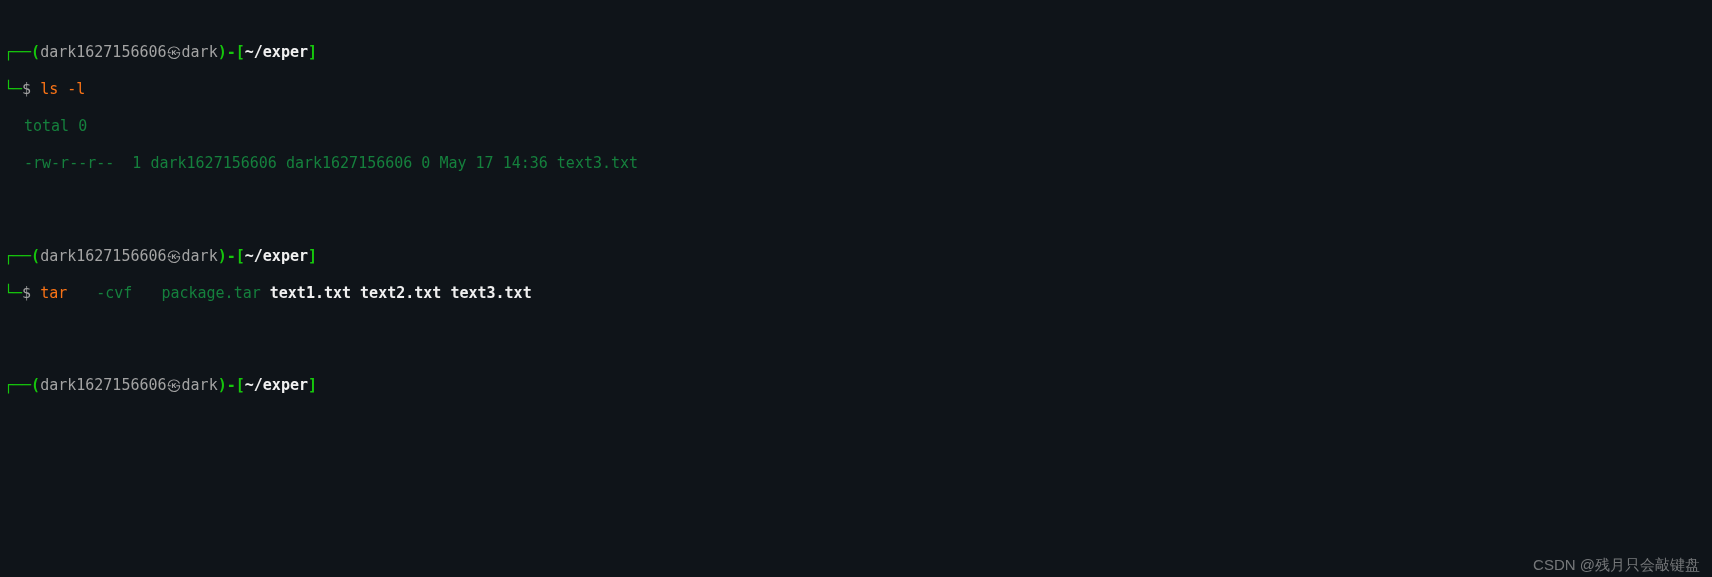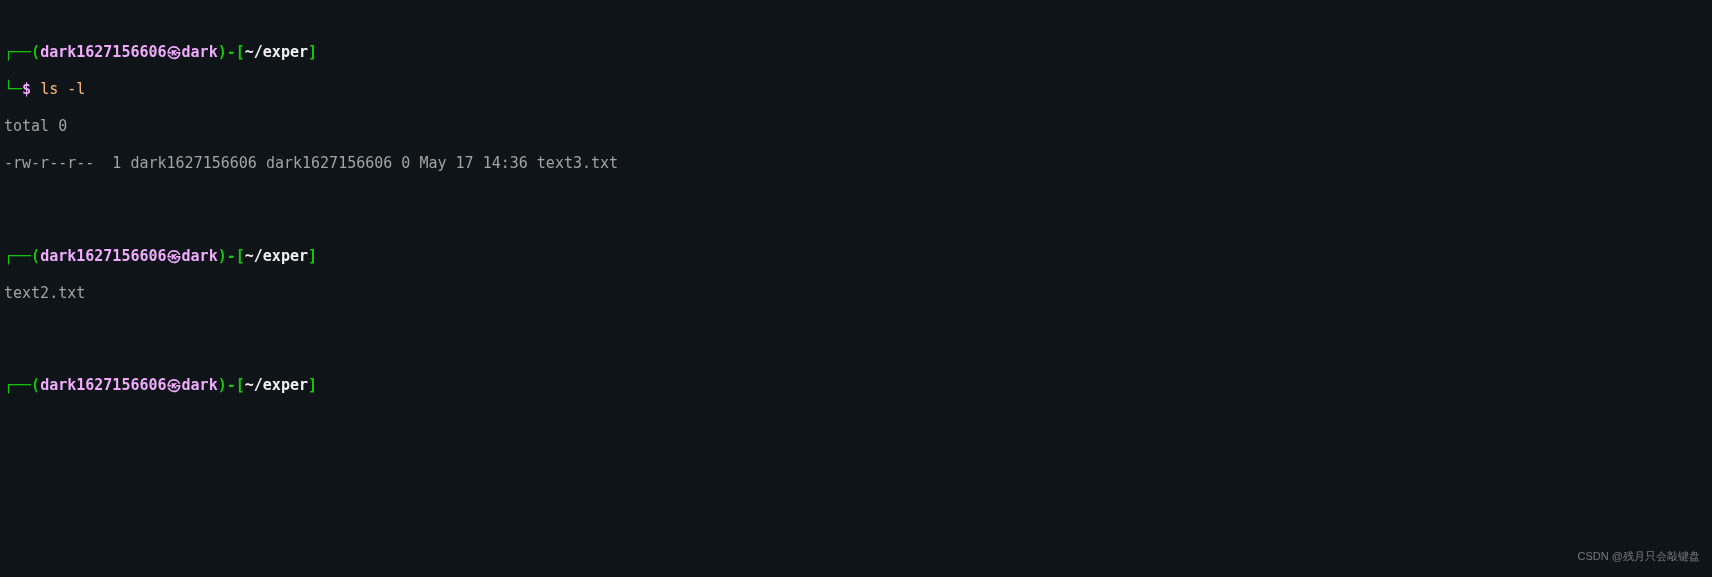--- a/index.html
+++ b/index.html
@@ -12,54 +12,54 @@
     font-family: "DejaVu Sans Mono", "Liberation Mono", "Courier New", monospace;
     font-size: 15px;
     line-height: 18.5px;
     overflow: hidden;
     position: relative;
   }
   .term {
     padding: 6px 4px 4px 4px;
     white-space: pre;
   }
-  .blue   { color: #f0abfc; font-weight: bold; }
+  .blue   { color: #a3a3a3; font-weight: normal; }
   .green  { color: #16c60c; font-weight: bold; }
-  .cyan   { color: #fdba74; }
-  .gray   { color: #a3a3a3; }
+  .cyan   { color: #f97316; }
+  .gray   { color: #15803d; margin-left: 20px; }
   .white  { color: #f0f0f0; font-weight: bold; }
   .bold   { font-weight: bold; }
 
   .prompt-line { display: block; }
   .second-line { display: block; }
 
   .watermark {
     position: absolute;
     right: 12px;
-    bottom: 12px;
+    bottom: 3px;
     font-family: Arial, sans-serif;
-    font-size: 11px;
+    font-size: 15px;
     color: rgba(200,200,200,0.55);
     white-space: nowrap;
   }
   .row { display: block; }
 </style>
 </head>
 <body>
 
 <div class="term">
 
 <span class="prompt-line"><span class="green">┌──(</span><span class="blue">dark1627156606</span><span class="blue">㉿</span><span class="blue">dark</span><span class="green">)-[</span><span class="white">~/exper</span><span class="green">]</span></span>
 <span class="second-line"><span class="green">└─</span><span class="blue">$</span> <span class="cyan">ls -l</span></span>
 <span class="row gray">total 0</span>
 <span class="row gray">-rw-r--r--  1 dark1627156606 dark1627156606 0 May 17 14:36 text3.txt</span>
 <span class="row"> </span>
 
 <span class="prompt-line"><span class="green">┌──(</span><span class="blue">dark1627156606</span><span class="blue">㉿</span><span class="blue">dark</span><span class="green">)-[</span><span class="white">~/exper</span><span class="green">]</span></span>
-<span class="row gray">text2.txt</span>
+<span class="second-line"><span class="green">└─</span><span class="blue">$</span> <span class="cyan">tar</span><span class="gray"> -cvf </span><span class="gray">package.tar </span><span class="white bold">text1.txt text2.txt text3.txt</span></span>
 <span class="row"> </span>
 
 <span class="prompt-line"><span class="green">┌──(</span><span class="blue">dark1627156606</span><span class="blue">㉿</span><span class="blue">dark</span><span class="green">)-[</span><span class="white">~/exper</span><span class="green">]</span></span>
 
 
 
 
 
 
 

